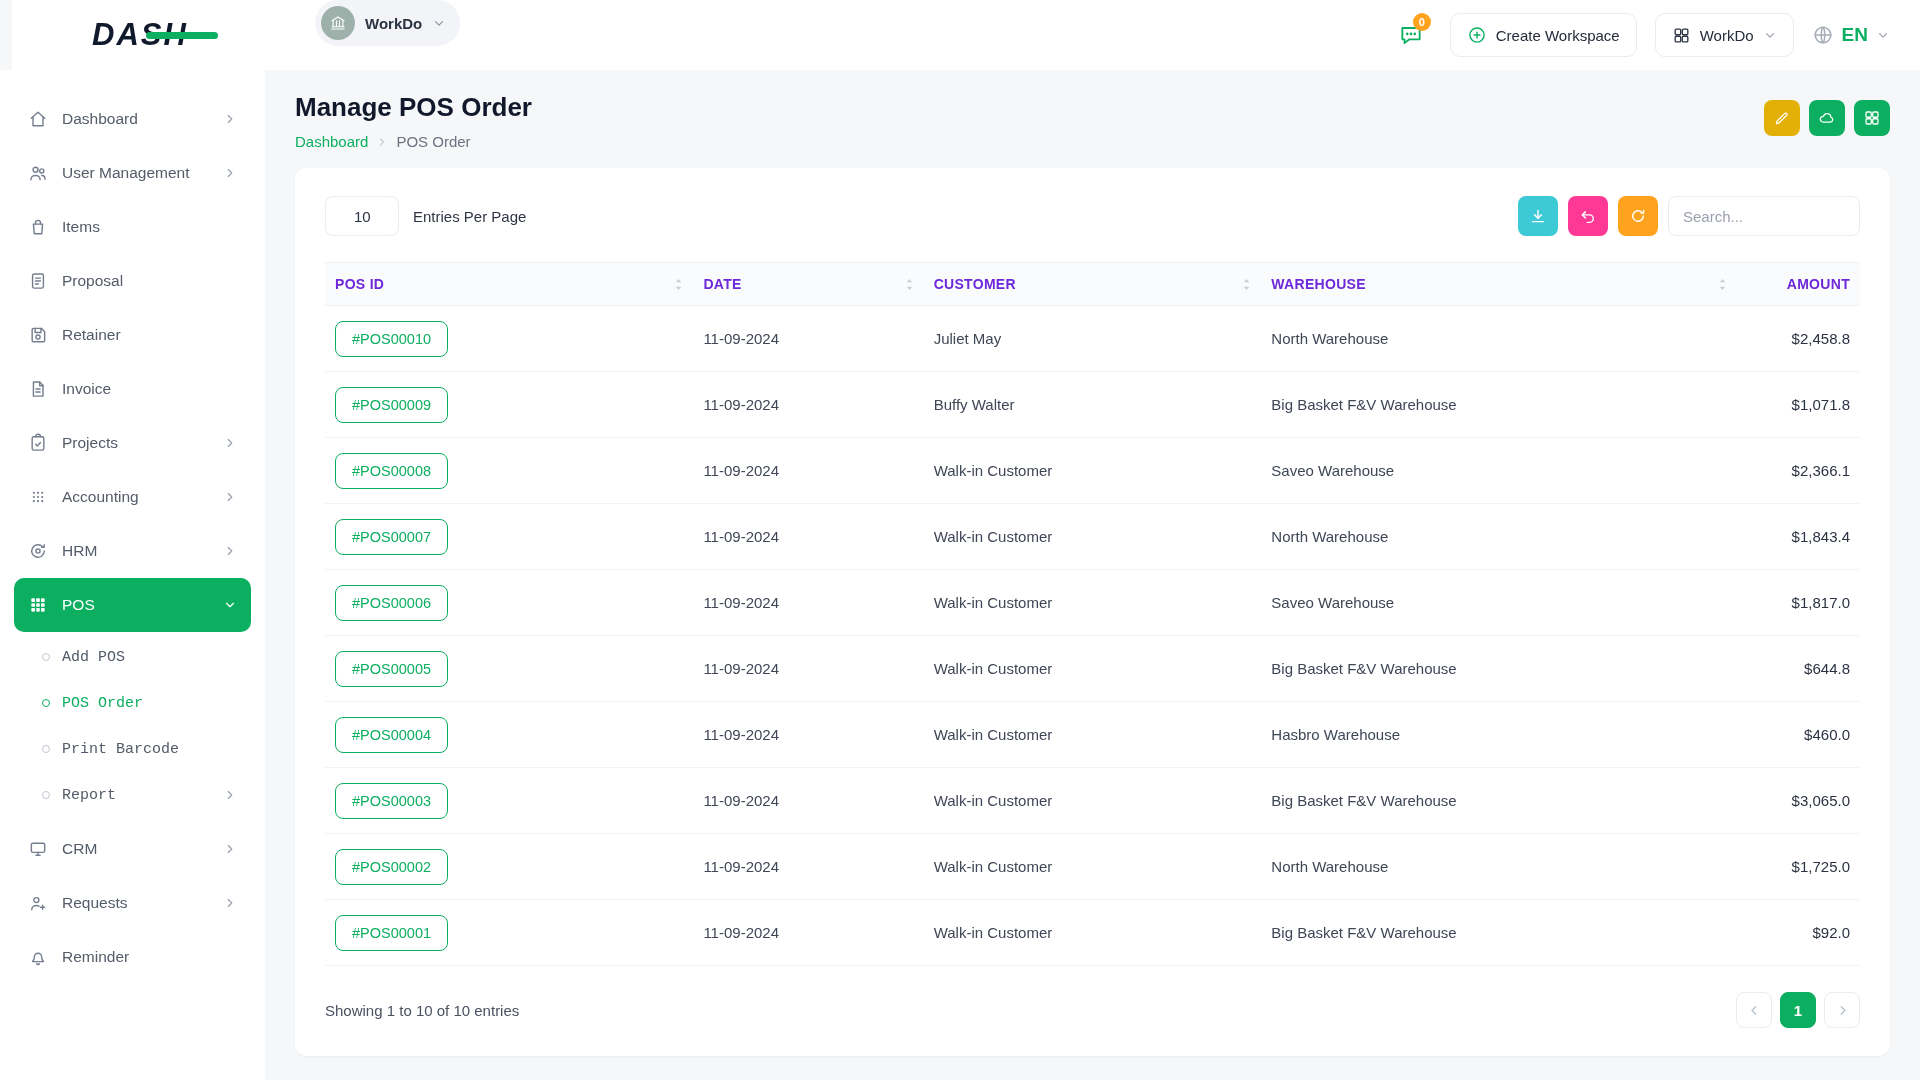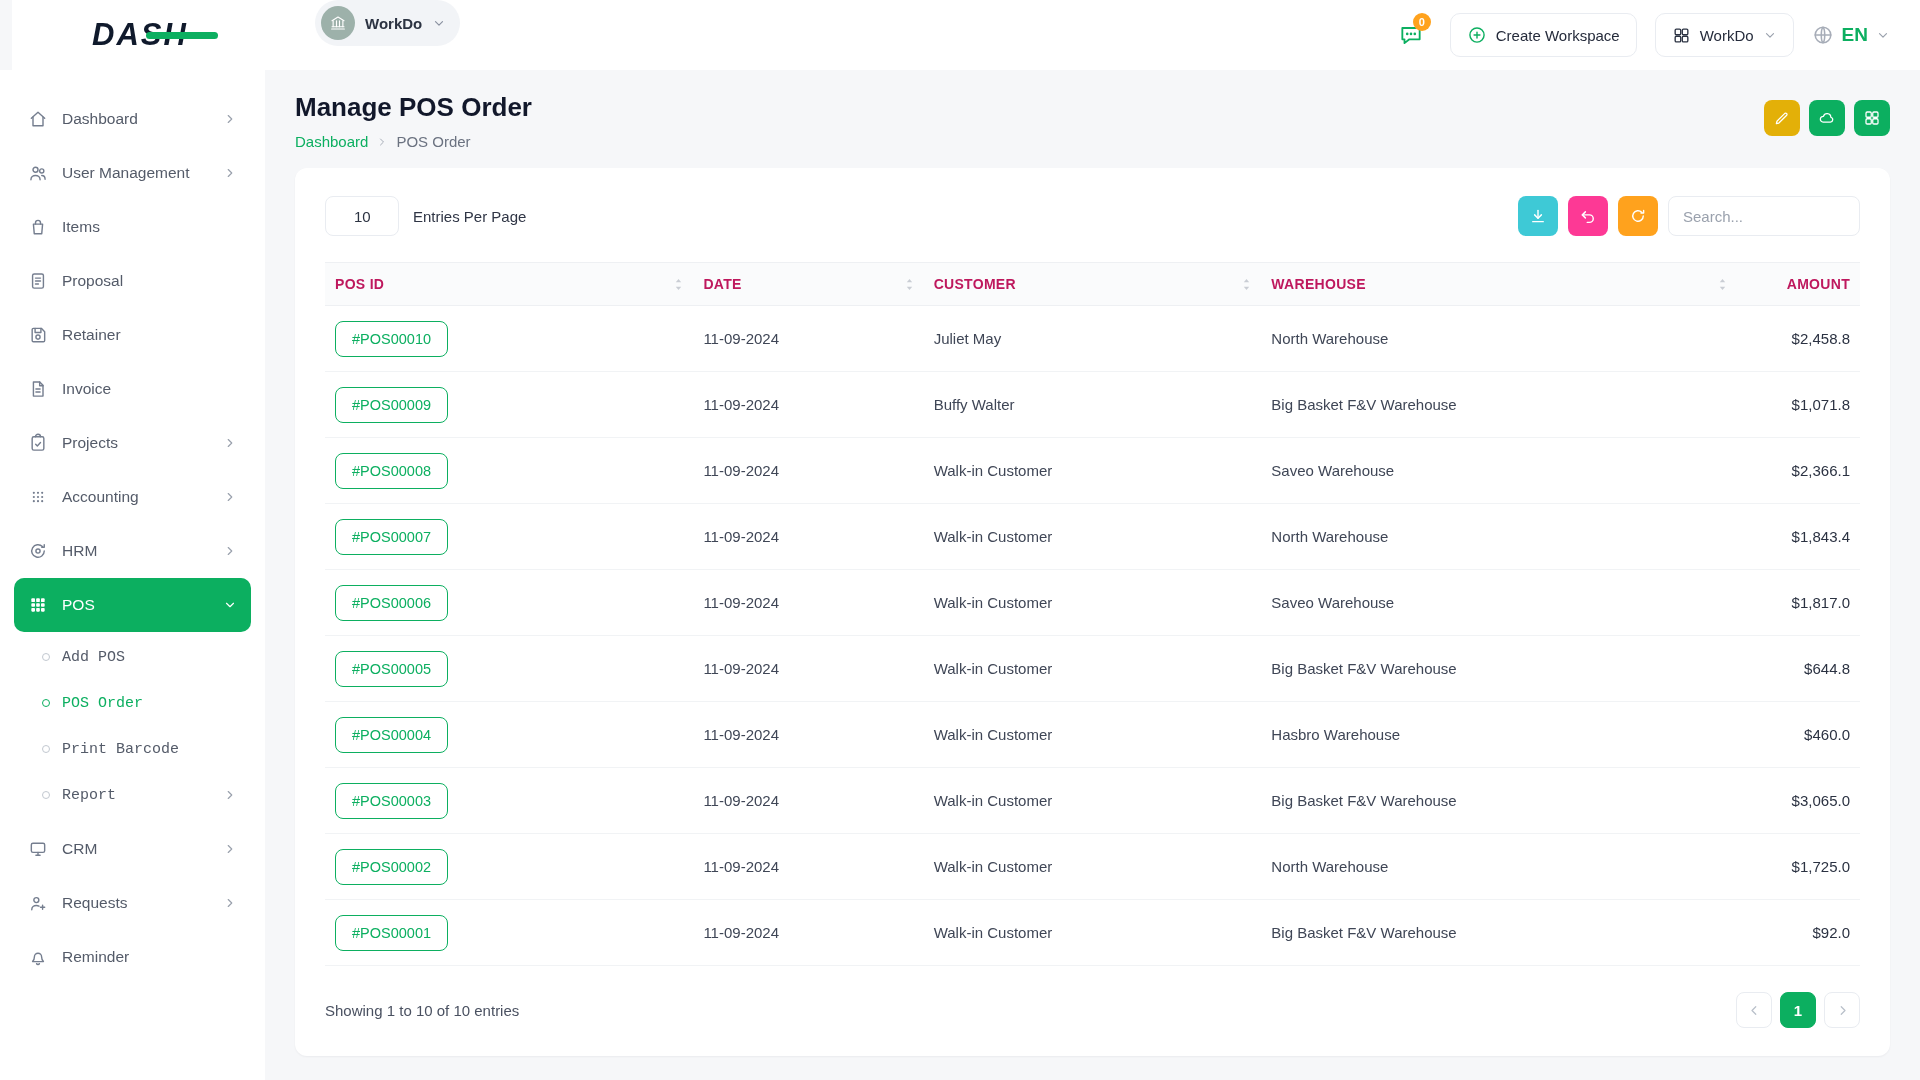--- a/index.html
+++ b/index.html
@@ -76,21 +76,21 @@
   .controls-right{margin-left:auto;display:flex;align-items:center;gap:10px;}
   .tb{width:40px;height:40px;border-radius:8px;display:flex;align-items:center;justify-content:center;color:#fff;}
   .tb .i{width:18px;height:18px;stroke-width:1.9;}
   .tb-teal{background:var(--teal);}
   .tb-pink{background:var(--pink);}
   .tb-orange{background:var(--orange);}
   .search{width:192px;height:40px;border:1px solid var(--border);border-radius:8px;padding:0 14px;font-size:15px;color:#2c3342;outline:none;background:#fff;}
   .search::placeholder{color:#9aa1ad;}
 
   table{width:100%;border-collapse:collapse;}
-  thead th{background:#fafbfc;border-top:1px solid #eef0f3;border-bottom:1px solid #eef0f3;padding:13px 10px;font-size:14px;font-weight:700;color:#be185d;letter-spacing:.3px;text-align:left;cursor:pointer;}
+  thead th{background:#fafbfc;border-top:1px solid #eef0f3;border-bottom:1px solid #eef0f3;padding:13px 10px;font-size:14px;font-weight:700;color:#6d28d9;letter-spacing:.3px;text-align:left;cursor:pointer;}
   .th{display:flex;align-items:center;justify-content:space-between;gap:6px;}
   th.right .th{justify-content:flex-end;}
   .sort{width:9px;height:13px;display:block;flex:none;}
   tbody td{border-bottom:1px solid #f1f3f5;height:66px;padding:0 10px;font-size:15px;color:#3f4656;}
   td.right{text-align:right;}
   .amount{color:#2b3242;}
   .pos-badge{display:inline-block;padding:9px 16px;border:1px solid var(--primary);color:var(--primary);border-radius:8px;font-size:14.5px;font-weight:500;background:#fff;cursor:pointer;}
 
   .card-footer{display:flex;align-items:center;justify-content:space-between;margin-top:26px;}
   .summary{font-size:15px;color:#4a5161;}

